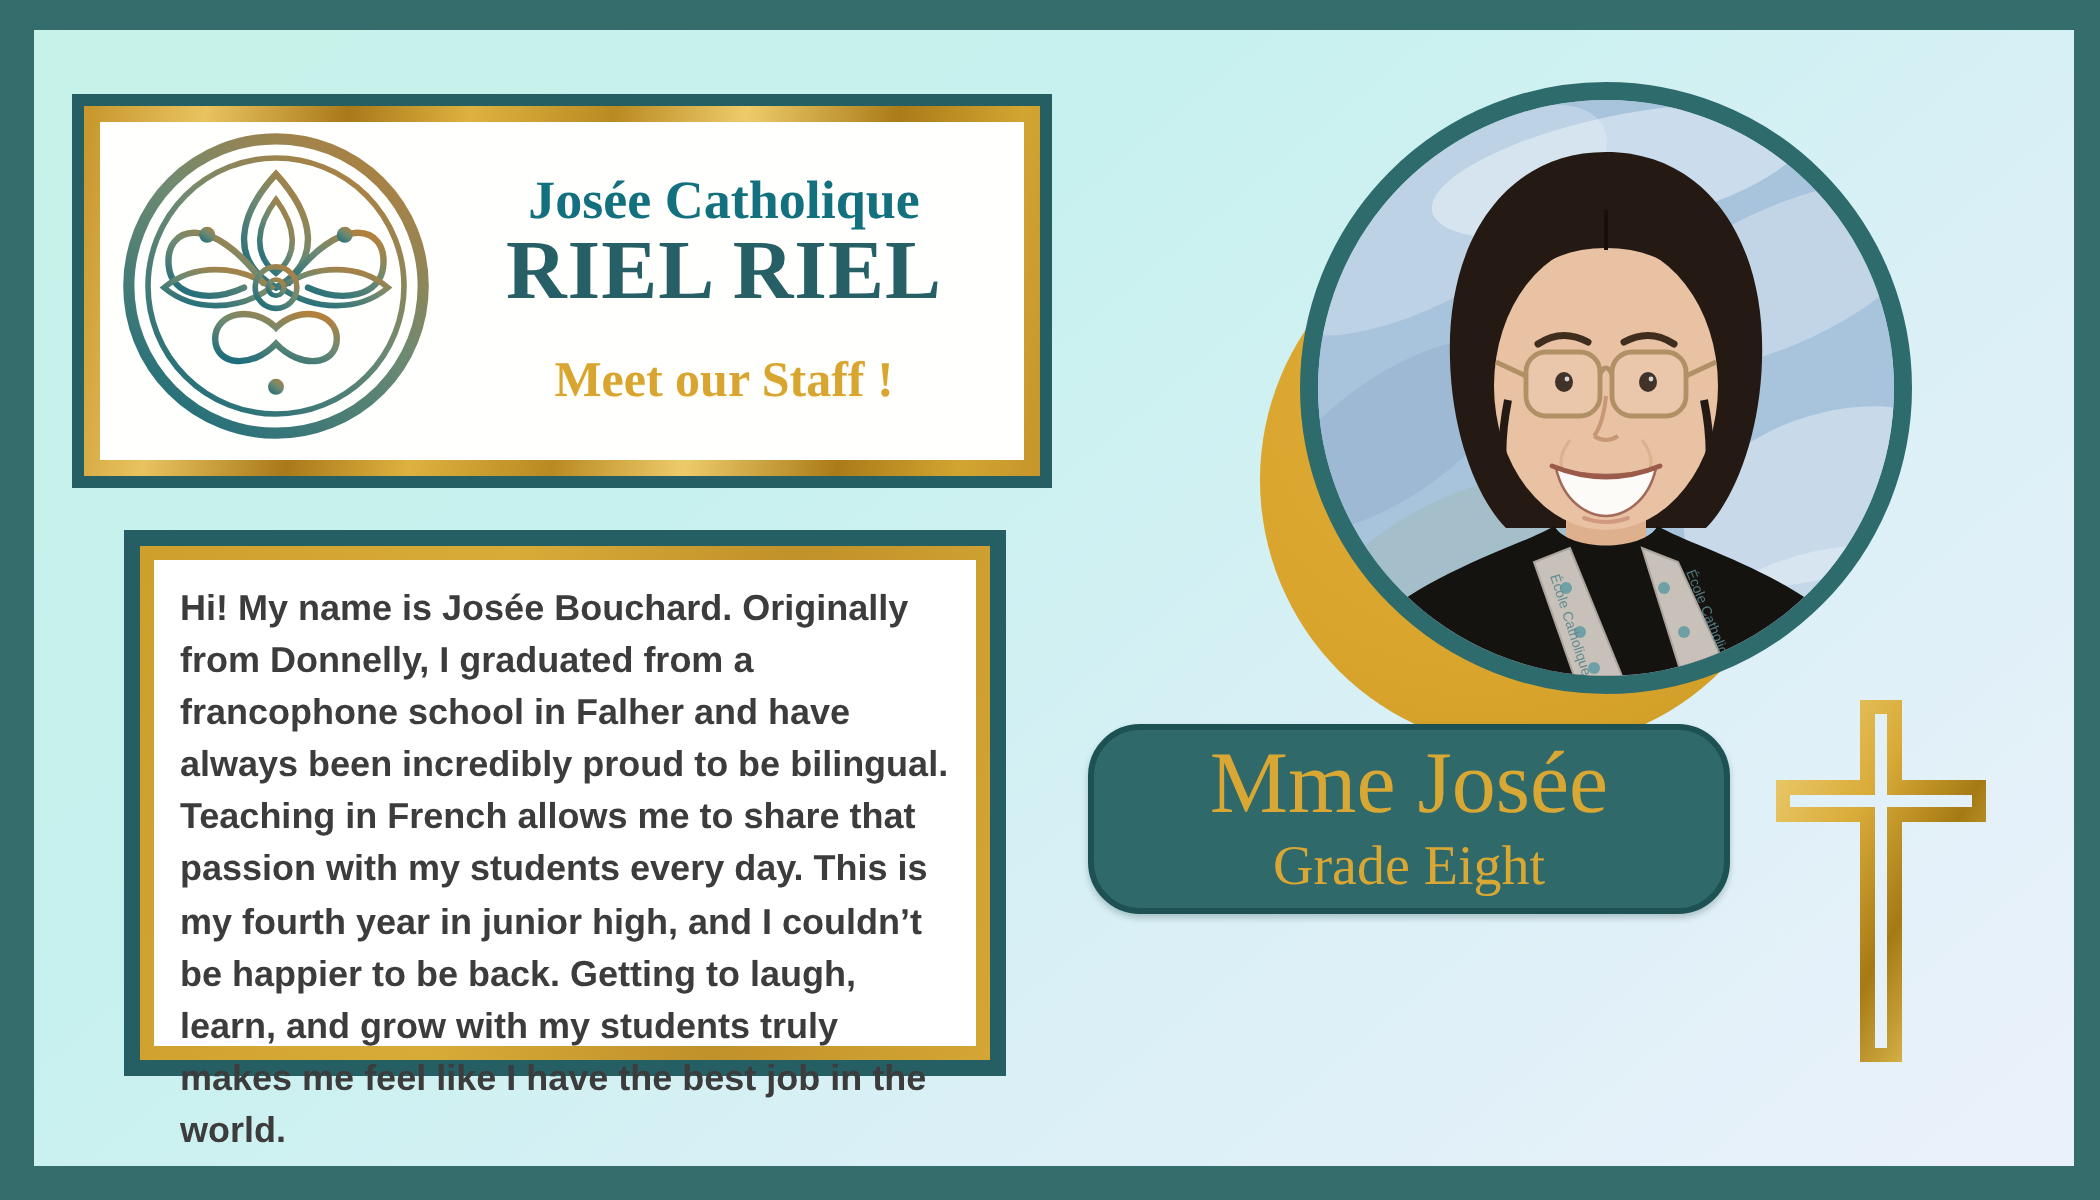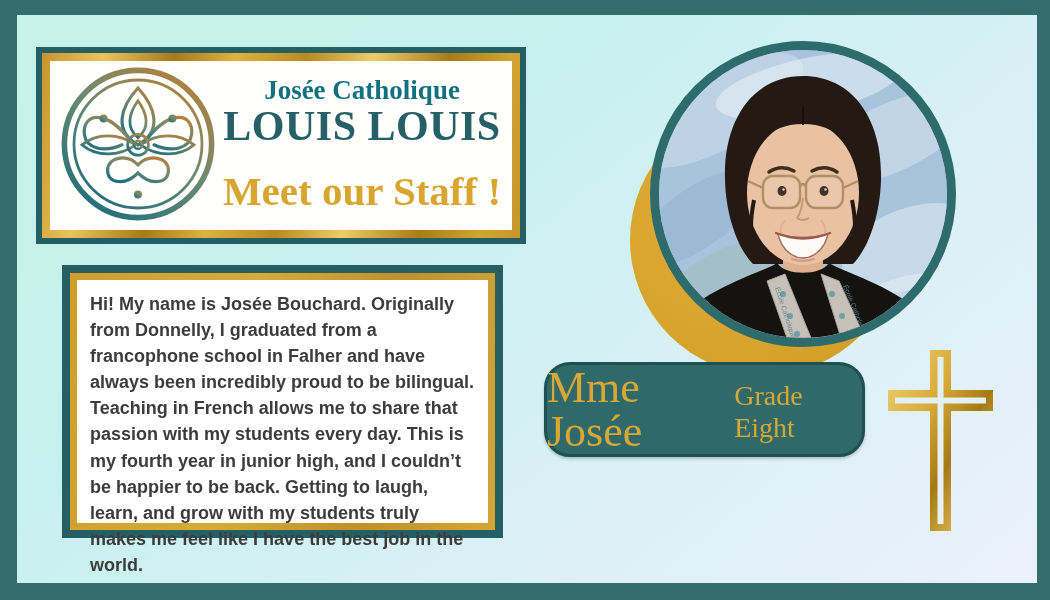--- a/index.html
+++ b/index.html
@@ -23,21 +23,21 @@
     padding:8px;
   }
   .header-inner {
     width:100%; height:100%; background:#fffffe;
     display:flex; align-items:center; overflow:hidden;
   }
   .logo-wrap { flex:0 0 auto; margin-left:8px; }
   .header-text { flex:1; text-align:center; font-family:"Liberation Serif","DejaVu Serif",serif; padding-right:6px; }
   .school-line1 { font-size:27px; font-weight:700; color:#13707e; line-height:1.05; }
   .school-line2 { font-size:42px; font-weight:700; color:#265f66; line-height:1.0; letter-spacing:.5px; }
-  .tagline { font-size:41px; font-weight:700; color:#d9a531; margin-top:20px; text-shadow:0 1px 0 rgba(255,246,214,.55); }
+  .tagline { font-size:25px; font-weight:700; color:#d9a531; margin-top:20px; text-shadow:0 1px 0 rgba(255,246,214,.55); }
 
   
   .bio-box {
     position:absolute; left:62px; top:265px; width:441px; height:273px;
     border:8px solid #265f63;
     background:linear-gradient(100deg,#cf9f2c,#d8ab38 40%,#c1912a 70%,#d4a634);
     padding:7px;
     font-weight:bold;
   }
   .bio-inner {
@@ -55,21 +55,21 @@
   .photo-circle {
     position:absolute; left:650px; top:41px; width:306px; height:306px;
     border-radius:50%; border:9px solid #2e6b6d; overflow:hidden;
     background:#a8c3dc;
   }
   .photo-circle svg { display:block; }
 
   .name-plate {
     position:absolute; left:544px; top:362px; width:321px; height:95px;
     background:#30696a; border:3.5px solid #1d5153; border-radius:26px;
-    display:flex; flex-direction:row; align-items:center; justify-content:center;
+    display:flex; flex-direction:column; align-items:center; justify-content:center;
     font-family:"Liberation Serif","DejaVu Serif",serif;
     box-shadow:0 2px 3px rgba(20,60,60,.25);
   }
   .staff-name { font-size:44px; color:#d9a733; line-height:1; }
   .staff-grade { font-size:28px; color:#d9a733; margin-top:4px; }
 
   .cross { position:absolute; left:888px; top:350px; }
 </style>
 </head>
 <body>
@@ -105,21 +105,21 @@
             <path d="M100,114 L100,150" stroke-width="3.5"></path>
             <path d="M100,126 C86,112 62,116 62,133 C62,150 85,152 100,136 C115,152 138,150 138,133 C138,116 114,112 100,126 Z" stroke-width="4"></path>
             <circle cx="57" cy="68" r="5" fill="url(#lg)" stroke="none"></circle>
             <circle cx="143" cy="68" r="5" fill="url(#lg)" stroke="none"></circle>
             <circle cx="100" cy="163" r="5" fill="url(#lg)" stroke="none"></circle>
           </g>
         </svg>
       </div>
       <div class="header-text">
         <div class="school-line1">Josée Catholique</div>
-        <div class="school-line2">LOUIS LOUIS</div>
+        <div class="school-line2">RIEL RIEL</div>
         <div class="tagline">Meet our Staff !</div>
       </div>
     </div>
   </div>
 
   <div class="bio-box">
     <div class="bio-inner">
       <p class="bio-text">Hi! My name is Josée Bouchard. Originally from Donnelly, I graduated from a francophone school in Falher and have always been incredibly proud to be bilingual. Teaching in French allows me to share that passion with my students every day. This is my fourth year in junior high, and I couldn’t be happier to be back. Getting to laugh, learn, and grow with my students truly makes me feel like I have the best job in the world.</p>
     </div>
   </div>

